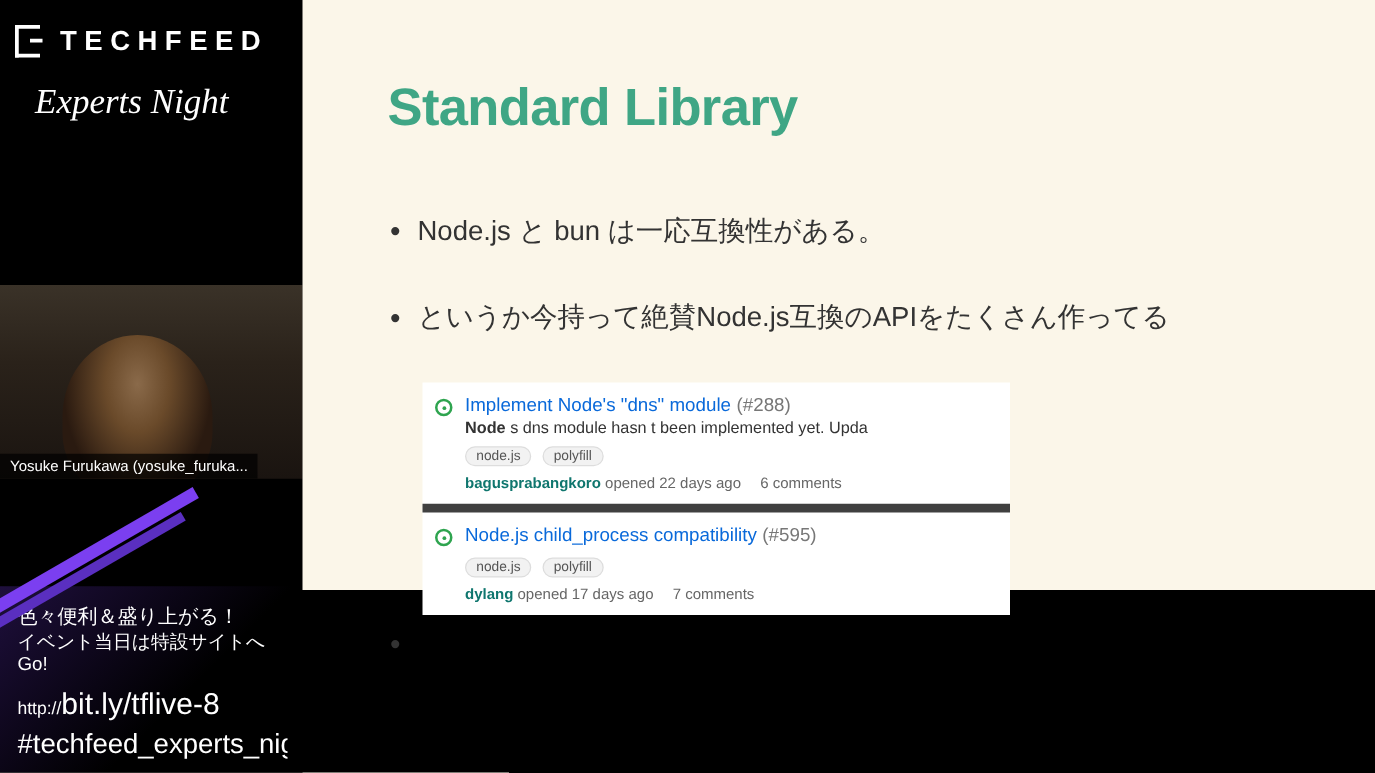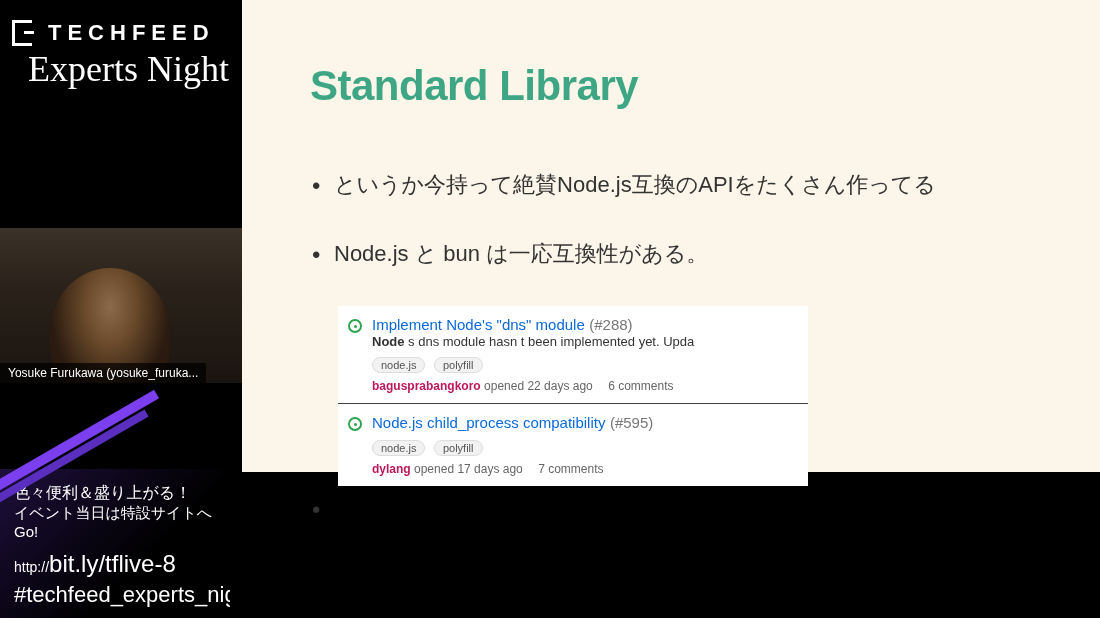--- a/index.html
+++ b/index.html
@@ -46,23 +46,24 @@
       content: '';
       position: absolute;
       right: -2px;
       top: 8px;
       width: 10px;
       height: 3px;
       background: #fff;
     }
     .experts-night {
       font-family: "Brush Script MT", cursive;
-      font-size: 36px;
-      color: #fff;
-      margin-top: 2px;
+      font-size: 28px;
+      font-style: italic;
+      color: #fff;
+      margin-top: 20px;
       margin-left: 16px;
     }
     .webcam {
       position: absolute;
       top: 228px;
       left: 0;
       width: 242px;
       height: 155px;
       background: linear-gradient(180deg, #3a3228 0%, #2a221a 40%, #1a1410 100%);
       overflow: hidden;
@@ -157,21 +158,21 @@
     }
     .issues-block {
       margin-left: 28px;
       margin-top: 6px;
       width: 470px;
       background: #fff;
     }
     .issue {
       padding: 10px 12px 10px 34px;
       position: relative;
-      border-top: 1px solid #404040;
+      border-top: 7px solid #404040;
     }
     .issue:first-child { border-top: none; }
     .issue-icon {
       position: absolute;
       left: 10px;
       top: 13px;
       width: 14px;
       height: 14px;
       border: 2px solid #2ea44f;
       border-radius: 50%;
@@ -209,21 +210,21 @@
       border: 1px solid #ddd;
       border-radius: 10px;
       padding: 1px 8px;
       margin-right: 4px;
     }
     .issue-meta {
       font-size: 12px;
       color: #666;
       margin-top: 6px;
     }
-    .issue-meta .author { font-weight: 600; color: #be185d; text-align: right; }
+    .issue-meta .author { font-weight: 600; color: #0f766e; text-align: right; }
     .issue-meta .comments { margin-left: 12px; }
     .empty-bullet {
       position: relative;
       padding-left: 24px;
       margin-top: 10px;
     }
     .empty-bullet::before {
       content: "•";
       position: absolute;
       left: 2px;
@@ -258,22 +259,22 @@
       <span class="promo-url-prefix">http://</span><span class="promo-url">bit.ly/tflive-8</span>
     </div>
     <div class="promo-hashtag">#techfeed_experts_nigh</div>
   </div>
 </div>
 
 <div class="slide">
   <h1 class="slide-title">Standard Library</h1>
 
   <ul class="bullets">
+    <li>Node.js と bun は一応互換性がある。</li>
     <li>というか今持って絶賛Node.js互換のAPIをたくさん作ってる</li>
-    <li>Node.js と bun は一応互換性がある。</li>
   </ul>
 
   <div class="issues-block">
     <div class="issue">
       <span class="issue-icon"></span>
       <span class="issue-title">Implement Node's "dns" module</span>
       <span class="issue-number">(#288)</span>
       <div class="issue-desc">
         <strong>Node</strong><span> s dns module hasn t been implemented yet. Upda</span>
       </div>

